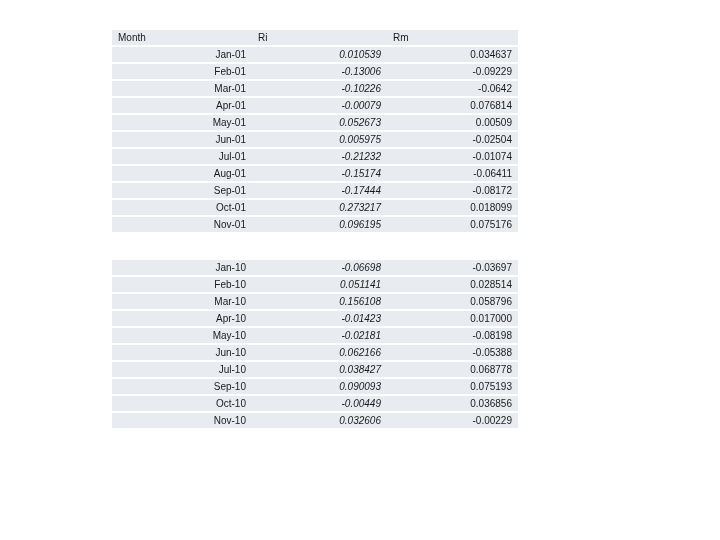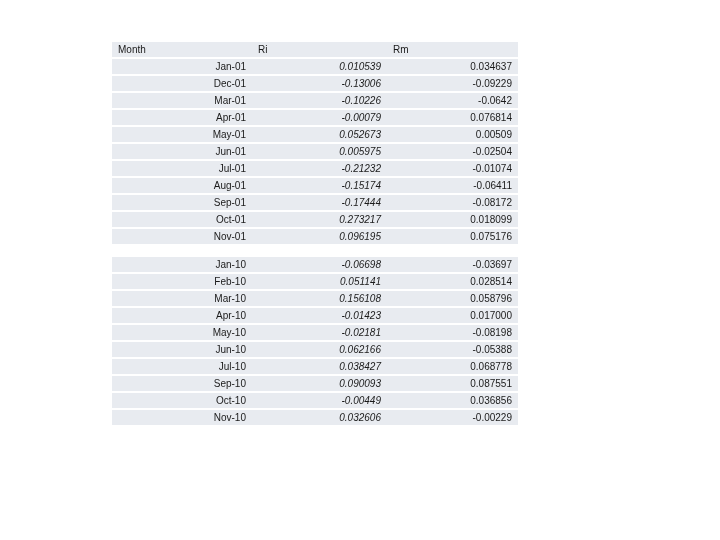--- a/index.html
+++ b/index.html
@@ -10,32 +10,32 @@
   body {
     width: 720px;
     height: 540px;
     font-family: "Liberation Sans", sans-serif;
     color: #1a1a1a;
     overflow: hidden;
   }
   .sheet {
     position: absolute;
     left: 112px;
-    top: 40px;
+    top: 28px;
     width: 357px;
   }
   table.data-table {
     width: 406px;
     border-collapse: separate;
     border-spacing: 0 2px;
     table-layout: fixed;
     font-size: 10px;
   }
   table.data-table + table.data-table {
-    margin-top: 9px;
+    margin-top: 24px;
   }
   col.col-month { width: 140px; }
   col.col-ri    { width: 135px; }
   col.col-rm    { width: 131px; }
 
   table.data-table th,
   table.data-table td {
     background: #e8ebf0;
     height: 15px;
     padding: 0 6px;
@@ -79,21 +79,21 @@
         <th class="h-rm">Rm</th>
       </tr>
     </thead>
     <tbody>
         <tr>
           <td class="c-month">Jan-01</td>
           <td class="c-ri">0.010539</td>
           <td class="c-rm">0.034637</td>
         </tr>
         <tr>
-          <td class="c-month">Dec-01</td>
+          <td class="c-month">Feb-01</td>
           <td class="c-ri">-0.13006</td>
           <td class="c-rm">-0.09229</td>
         </tr>
         <tr>
           <td class="c-month">Mar-01</td>
           <td class="c-ri">-0.10226</td>
           <td class="c-rm">-0.0642</td>
         </tr>
         <tr>
           <td class="c-month">Apr-01</td>
@@ -176,21 +176,21 @@
           <td class="c-rm">-0.05388</td>
         </tr>
         <tr>
           <td class="c-month">Jul-10</td>
           <td class="c-ri">0.038427</td>
           <td class="c-rm">0.068778</td>
         </tr>
         <tr>
           <td class="c-month">Sep-10</td>
           <td class="c-ri">0.090093</td>
-          <td class="c-rm">0.087551</td>
+          <td class="c-rm">0.075193</td>
         </tr>
         <tr>
           <td class="c-month">Oct-10</td>
           <td class="c-ri">-0.00449</td>
           <td class="c-rm">0.036856</td>
         </tr>
         <tr>
           <td class="c-month">Nov-10</td>
           <td class="c-ri">0.032606</td>
           <td class="c-rm">-0.00229</td>

